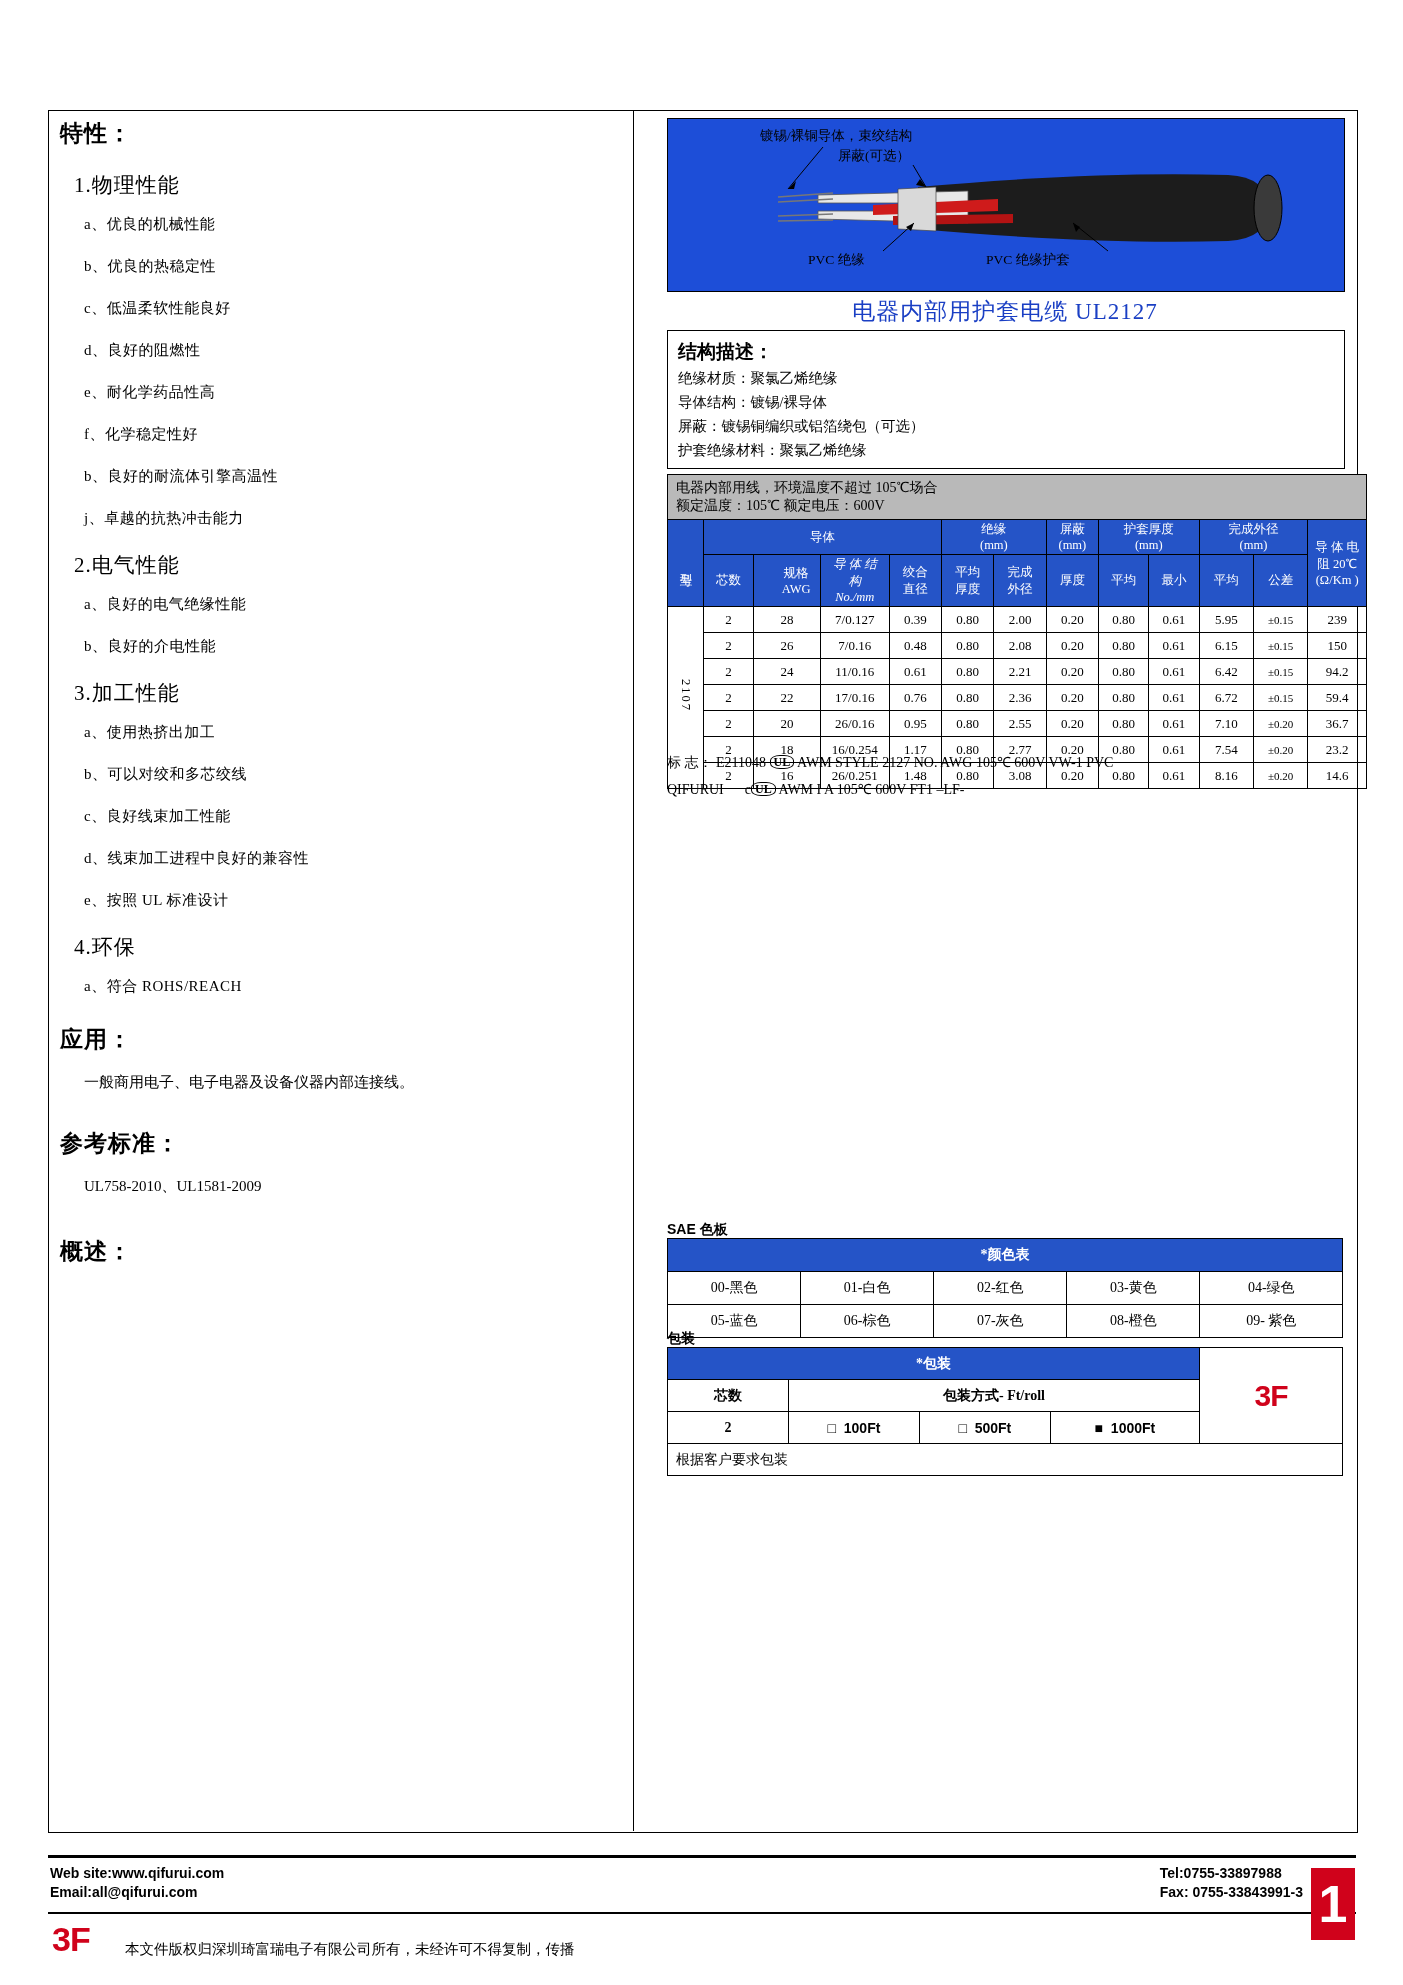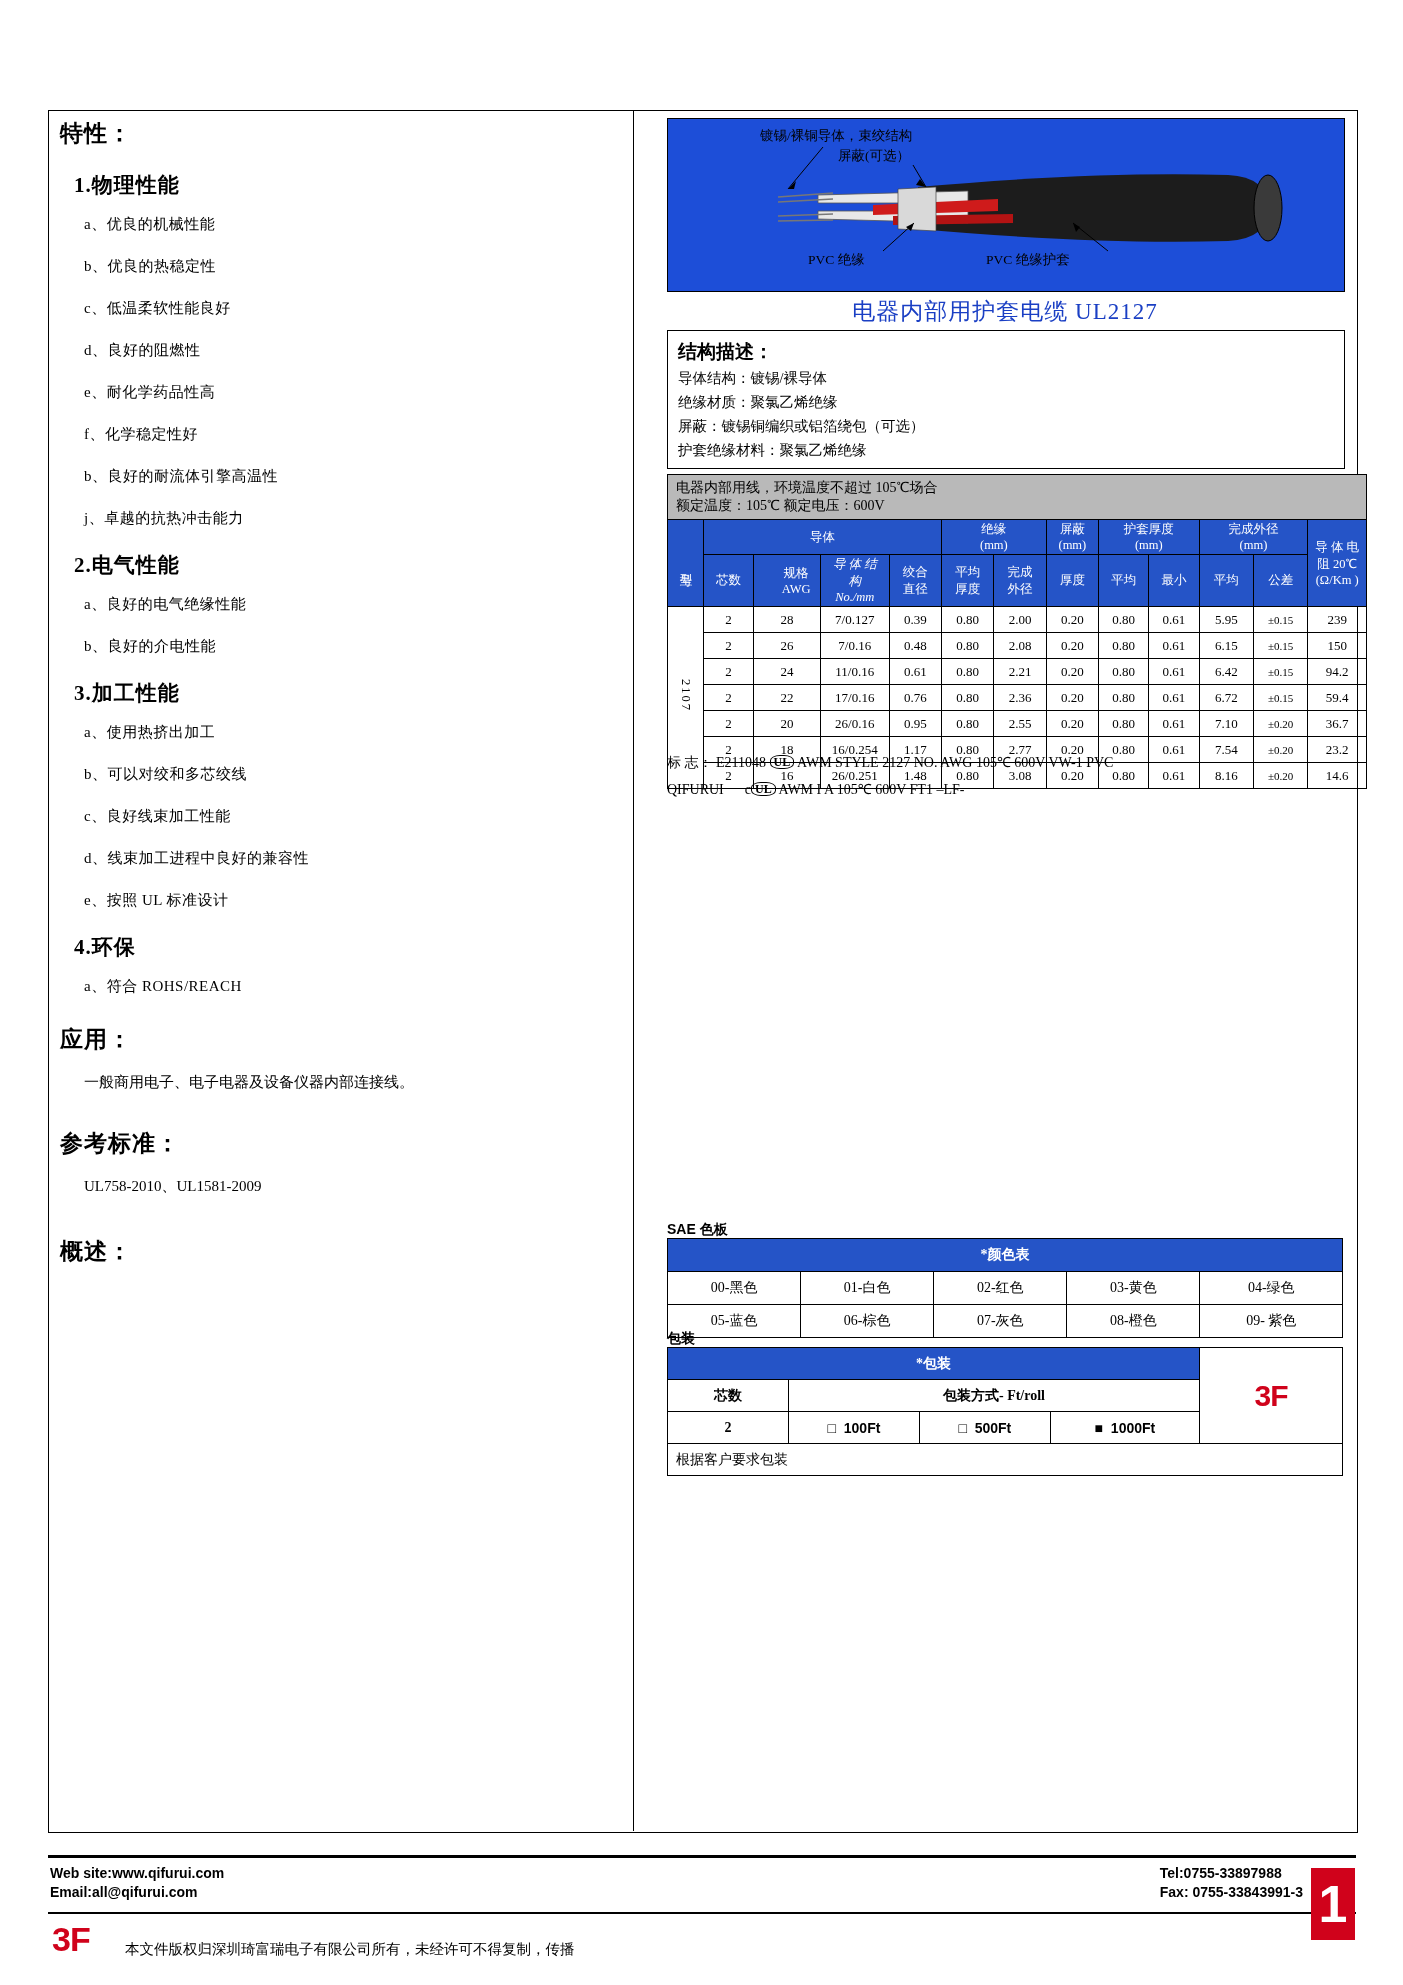--- a/index.html
+++ b/index.html
@@ -36,21 +36,21 @@
     position:absolute;left:48px;top:110px;width:1308px;height:1721px;
     border:1px solid #000;
   }
   .vdiv{
     position:absolute;left:633px;top:110px;width:1px;height:1721px;background:#000;
   }
 
   
   .left{position:absolute;left:60px;top:118px;width:560px;}
   .h1{font-size:23px;font-weight:bold;margin:0 0 14px 0;letter-spacing:1px;}
-  .h2{font-size:21px;font-weight:bold;margin:22px 0 16px 14px;letter-spacing:1px;}
+  .h2{font-size:21px;font-weight:normal;margin:22px 0 16px 14px;letter-spacing:1px;}
   .li{font-size:15px;margin:0 0 23px 24px;letter-spacing:0.5px;}
   .plain{font-size:15px;margin:0 0 10px 24px;font-family:Liberation Serif, serif;}
 
   
   .right{position:absolute;left:645px;top:118px;width:700px;}
 
   .diagram-box{
     position:absolute;left:22px;top:0;width:676px;height:172px;
     border:1px solid #000;background:#1d4ed8;
   }
@@ -217,22 +217,22 @@
       <div class="dlab" style="position:absolute;left:92px;top:8px;">镀锡/裸铜导体，束绞结构</div>
       <div class="dlab" style="position:absolute;left:170px;top:28px;">屏蔽(可选）</div>
       <div class="dlab" style="position:absolute;left:140px;top:132px;">PVC 绝缘</div>
       <div class="dlab" style="position:absolute;left:318px;top:132px;">PVC 绝缘护套</div>
     </div>
 
     <div class="cap-blue">电器内部用护套电缆 UL2127</div>
 
     <div class="struct-box">
       <div class="struct-title">结构描述：</div>
+      <div class="struct-line">绝缘材质：聚氯乙烯绝缘</div>
       <div class="struct-line">导体结构：镀锡/裸导体</div>
-      <div class="struct-line">绝缘材质：聚氯乙烯绝缘</div>
       <div class="struct-line">屏蔽：镀锡铜编织或铝箔绕包（可选）</div>
       <div class="struct-line">护套绝缘材料：聚氯乙烯绝缘</div>
     </div>
 
     <table class="spec">
       <tbody>
           <tr>
         <td class="cond" colspan="13">
           <div>电器内部用线，环境温度不超过 105℃场合</div>
           <div>额定温度：105℃  额定电压：600V</div>

